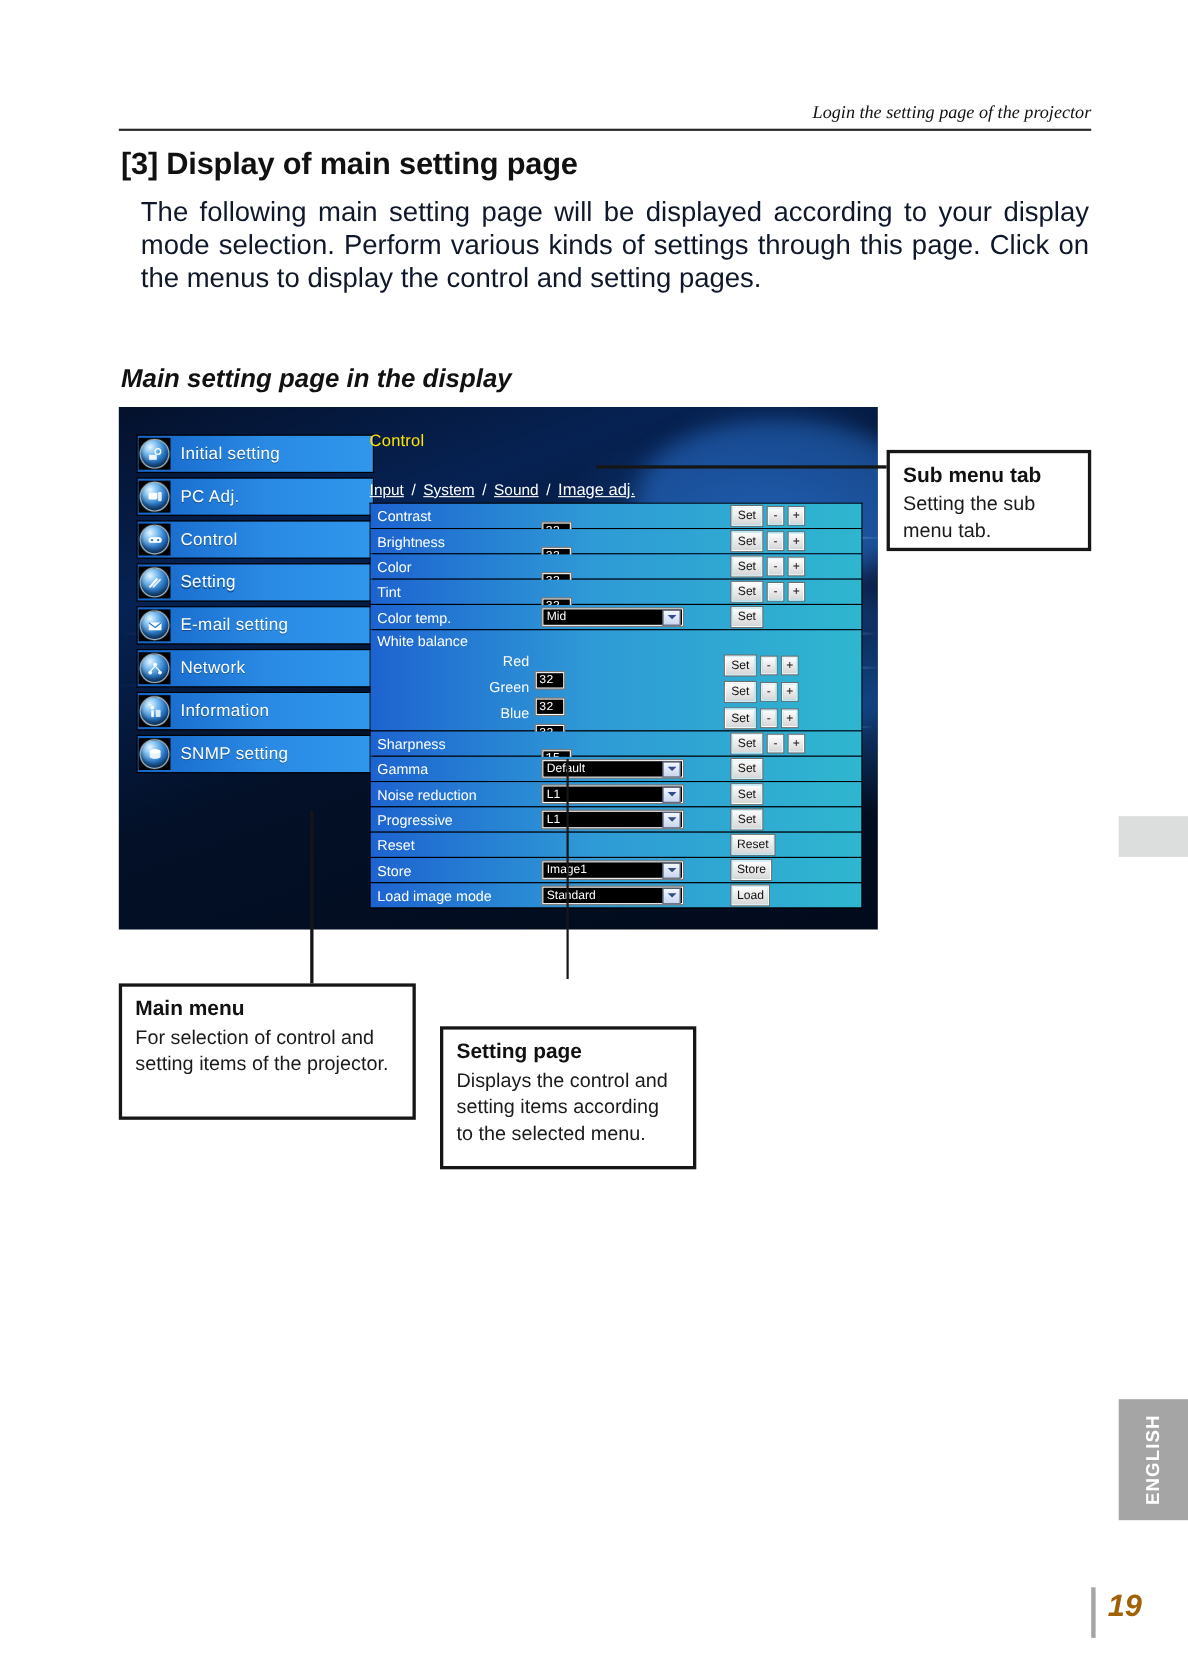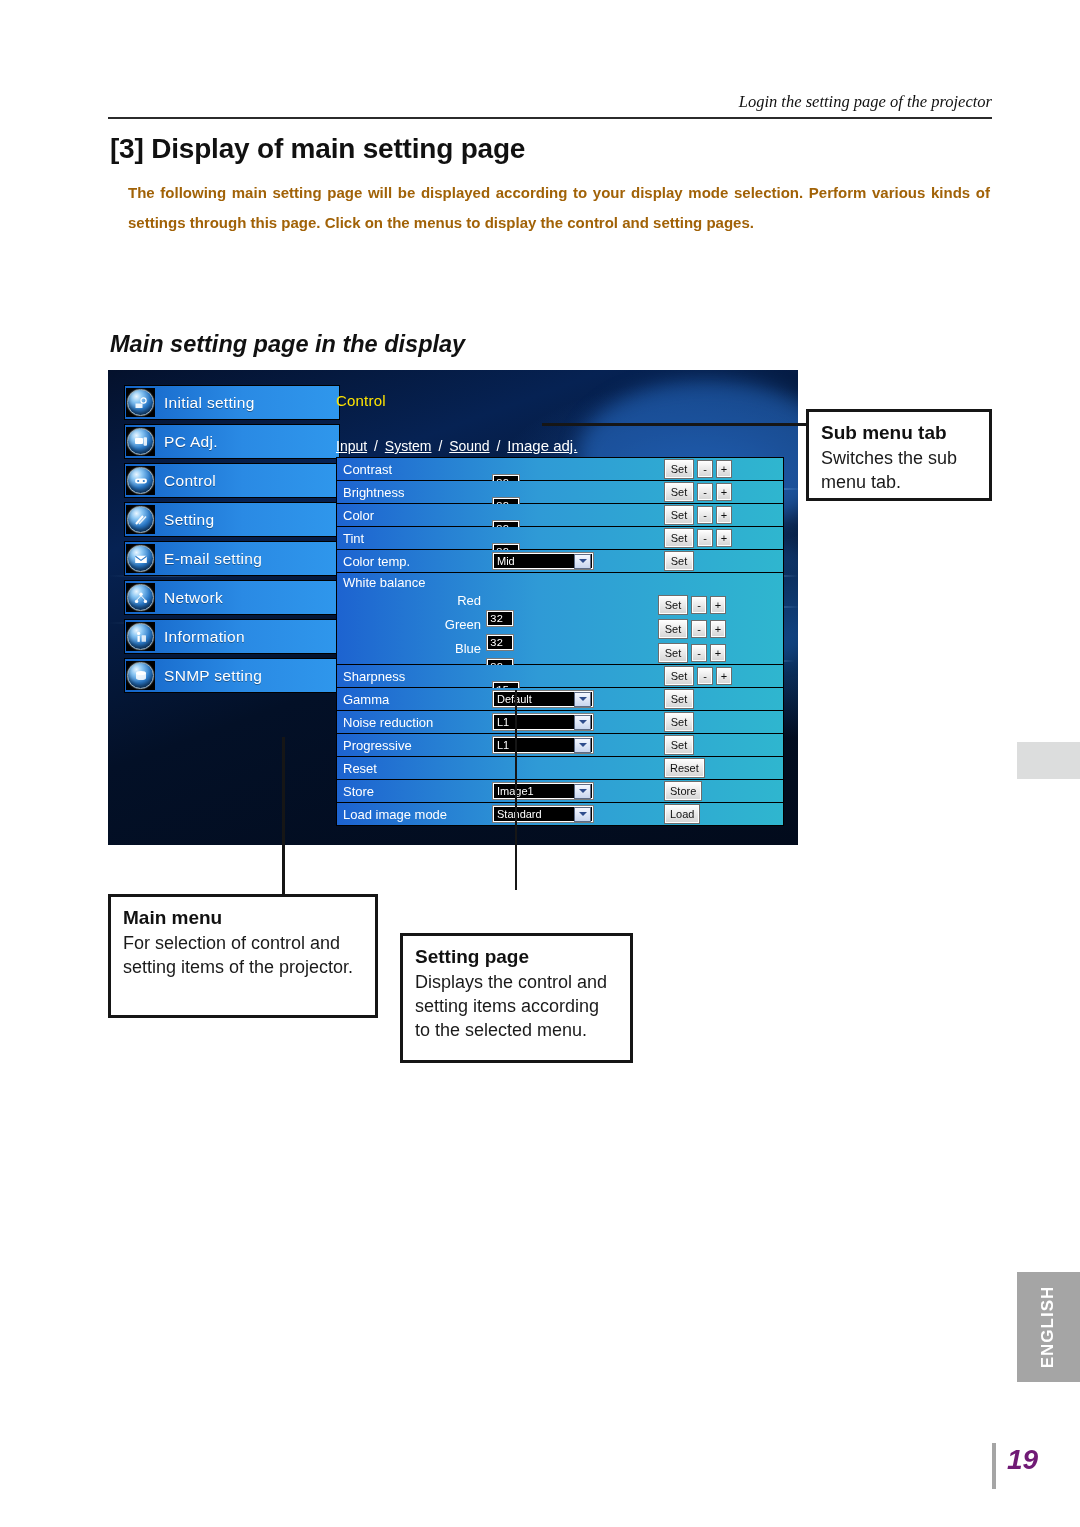--- a/index.html
+++ b/index.html
@@ -52,26 +52,25 @@
     font-weight: bold;
     letter-spacing: -0.2px;
     color: #111;
     white-space: nowrap;
   }
   #intro-paragraph {
     position: absolute;
     left: 128px;
     top: 178px;
     width: 862px;
-    font-size: 15px;
+    font-size: 25px;
     line-height: 30px;
-    color: #a16207;
+    color: #0f172a;
     text-align: justify;
     text-justify: inter-word;
-    font-weight: bold;
   }
   #subsection-title {
     position: absolute;
     left: 110px;
     top: 331px;
     font-size: 23.5px;
     font-weight: bold;
     font-style: italic;
     color: #111;
     white-space: nowrap;
@@ -99,21 +98,21 @@
   .bg-glow {
     position: absolute;
     border-radius: 50%;
     filter: blur(10px);
   }
 
   
   #main-menu {
     position: absolute;
     left: 12px;
-    top: 12px;
+    top: 22px;
     width: 216px;
     padding: 3px 4px;
   }
   .menu-item {
     position: relative;
     height: 35px;
     margin: 0 0 4px 0;
     background: linear-gradient(90deg, #1565c8 0%, #2a8ae4 55%, #2f97ec 100%);
     border: 1.5px solid #000;
     display: flex;
@@ -225,21 +224,21 @@
     box-shadow: 0 0 0 1px #7a7a7a;
     color: #fff;
     font-size: 11px;
     line-height: 15px;
     padding-left: 2px;
     box-sizing: border-box;
     font-family: Liberation Mono, monospace;
     margin-top: 27px;
   }
   .selbox {
-    width: 100px;
+    width: 128px;
     height: 16px;
     background: #000;
     border: 1.5px solid #fff;
     box-shadow: 0 0 0 1px #7a7a7a;
     color: #fff;
     font-size: 11px;
     line-height: 16px;
     padding-left: 3px;
     box-sizing: border-box;
     display: flex;
@@ -378,21 +377,21 @@
     height: 46px;
     background: #a5a5a5;
   }
   #page-number {
     position: absolute;
     left: 1007px;
     top: 1444px;
     font-size: 28px;
     font-weight: bold;
     font-style: italic;
-    color: #701a75;
+    color: #a16207;
   }
 </style>
 </head>
 <body>
 
 <div id="page-header">
   <div id="running-head">Login the setting page of the projector</div>
   <div id="header-rule"></div>
 </div>
 
@@ -731,21 +730,21 @@
     </div>
   </div>
 </div>
 
 <div class="leader" id="leader-submenu"></div>
 <div class="leader" id="leader-settingpage"></div>
 <div class="leader" id="leader-mainmenu"></div>
 
 <div class="callout" id="callout-submenu">
   <div class="c-title">Sub menu tab</div>
-  <div class="c-body">Switches the sub menu tab.</div>
+  <div class="c-body">Setting the sub menu tab.</div>
 </div>
 
 <div class="callout" id="callout-mainmenu">
   <div class="c-title">Main menu</div>
   <div class="c-body">For selection of  control and setting items of the projector.</div>
 </div>
 
 <div class="callout" id="callout-settingpage">
   <div class="c-title">Setting page</div>
   <div class="c-body">Displays the control and setting items according to the selected menu.</div>

